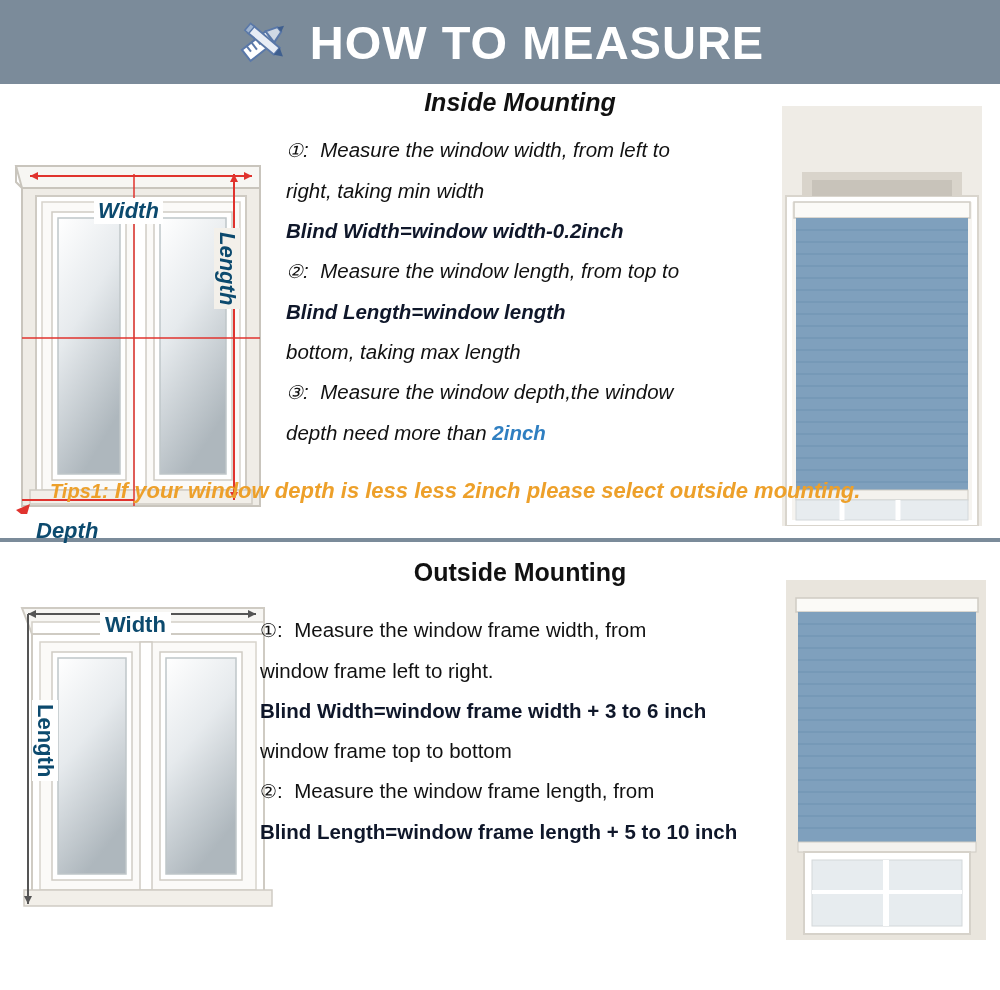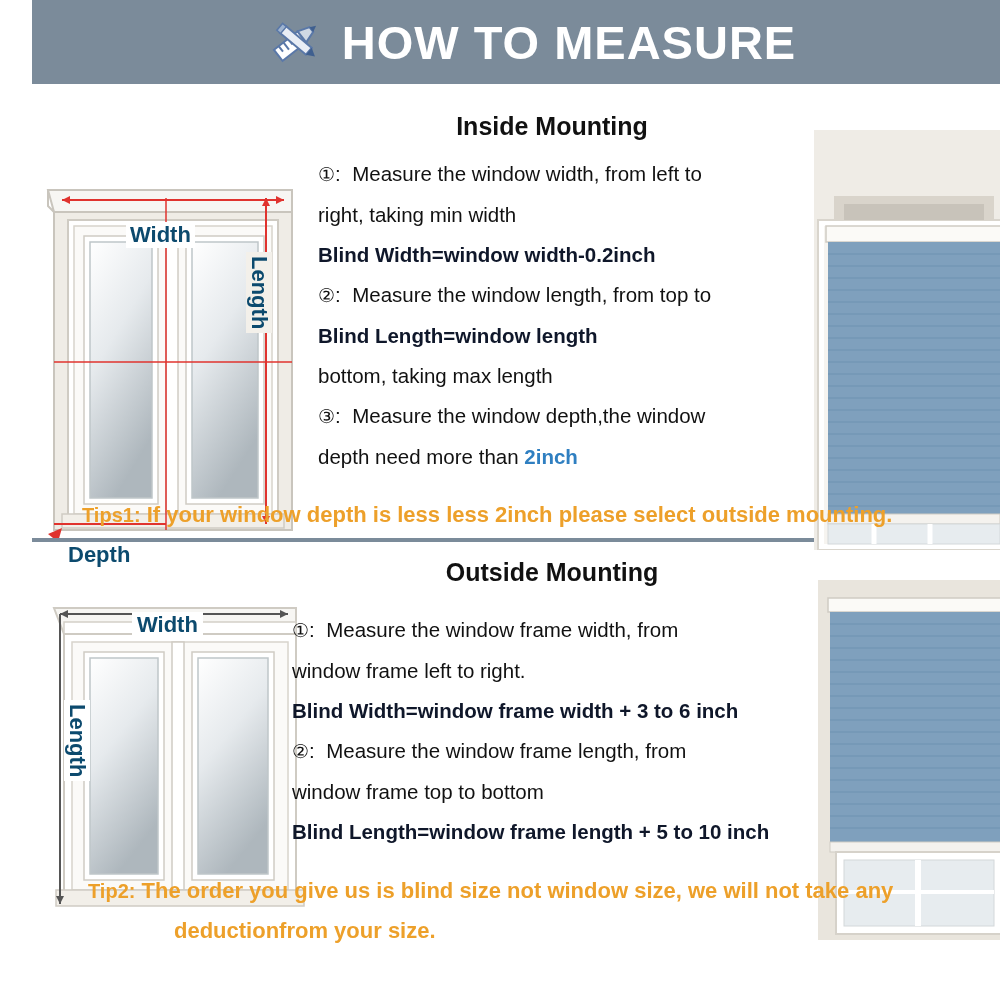--- a/index.html
+++ b/index.html
@@ -7,21 +7,20 @@
     margin: 0; padding: 0;
     width: 1000px; height: 990px;
     background: #ffffff;
     font-family: "Liberation Sans", sans-serif;
     overflow: hidden;
   }
   #page {
     position: relative;
     width: 839px; height: 990px;
     background: #ffffff;
-    margin-left: 32px;
   }
 
   
   .banner {
     position: absolute;
     left: 0; top: 0;
     width: 1000px; height: 84px;
     background: #7b8b9a;
     display: flex;
     align-items: center;
@@ -37,21 +36,21 @@
     white-space: nowrap;
   }
   .ruler-icon { width: 58px; height: 56px; display: block; }
 
   
   .section {
     position: absolute;
     left: 0;
     width: 1000px;
   }
-  #section-inside { top: 92px; height: 456px; }
+  #section-inside { top: 68px; height: 456px; font-style: italic; }
   #section-outside { top: 544px; height: 446px; }
 
   .divider {
     position: absolute;
     left: 0; top: 538px;
     width: 1000px; height: 4px;
     background: #7b8b9a;
   }
 
   .section-title {
@@ -305,25 +304,25 @@
       <span class="measure-label vertical" style="left:24px; top:134px; background:#ffffff; padding:4px 0;">Length</span>
     </div>
 
     <div class="text-col" style="left:260px; top:66px; width:540px;">
       <div class="line">
         <span class="num">①</span><span>:</span>&nbsp;
         <span>Measure the window frame width, from</span>
       </div>
       <div class="line">window frame left to right.</div>
       <div class="line blue">Blind Width=window frame width + 3 to 6 inch</div>
+      <div class="line">window frame top to bottom</div>
       <div class="line">
         <span class="num">②</span><span>:</span>&nbsp;
         <span>Measure the window frame length, from</span>
       </div>
-      <div class="line">window frame top to bottom</div>
       <div class="line blue">Blind Length=window frame length + 5 to 10 inch</div>
     </div>
 
     <div class="photo" style="left:786px; top:36px; width:200px; height:360px;">
       <svg viewBox="0 0 200 360" width="200" height="360">
         <rect x="0" y="0" width="200" height="360" fill="#ece9e2"></rect>
 
         <rect x="0" y="0" width="200" height="360" fill="#e9e5dd"></rect>
 
         <rect x="10" y="18" width="182" height="14" fill="#fbfaf7" stroke="#cfcbc3" stroke-width="1.5"></rect>
@@ -351,22 +350,15 @@
         </g>
         <rect x="12" y="262" width="178" height="10" fill="#f4f2ee" stroke="#cfcbc3" stroke-width="1"></rect>
 
         <rect x="18" y="272" width="166" height="82" fill="#ffffff" stroke="#d6d2ca" stroke-width="2"></rect>
         <rect x="26" y="280" width="150" height="66" fill="#e7ecef" stroke="#d3d8da" stroke-width="1"></rect>
         <line x1="100" y1="280" x2="100" y2="346" stroke="#ffffff" stroke-width="6"></line>
         <line x1="26" y1="312" x2="176" y2="312" stroke="#ffffff" stroke-width="4"></line>
       </svg>
     </div>
 
-    <div class="tip" style="left:56px; top:330px; width:910px;">
-      <span class="tip-label">Tip2:</span>
-      <span class="tip-text">The order you give us is blind size not window size, we will not take any</span>
-      <div style="margin-left:86px; margin-top:6px;">
-        <span class="tip-text">deductionfrom your size.</span>
-      </div>
-    </div>
   </div>
 
 </div>
 
 </body></html>

